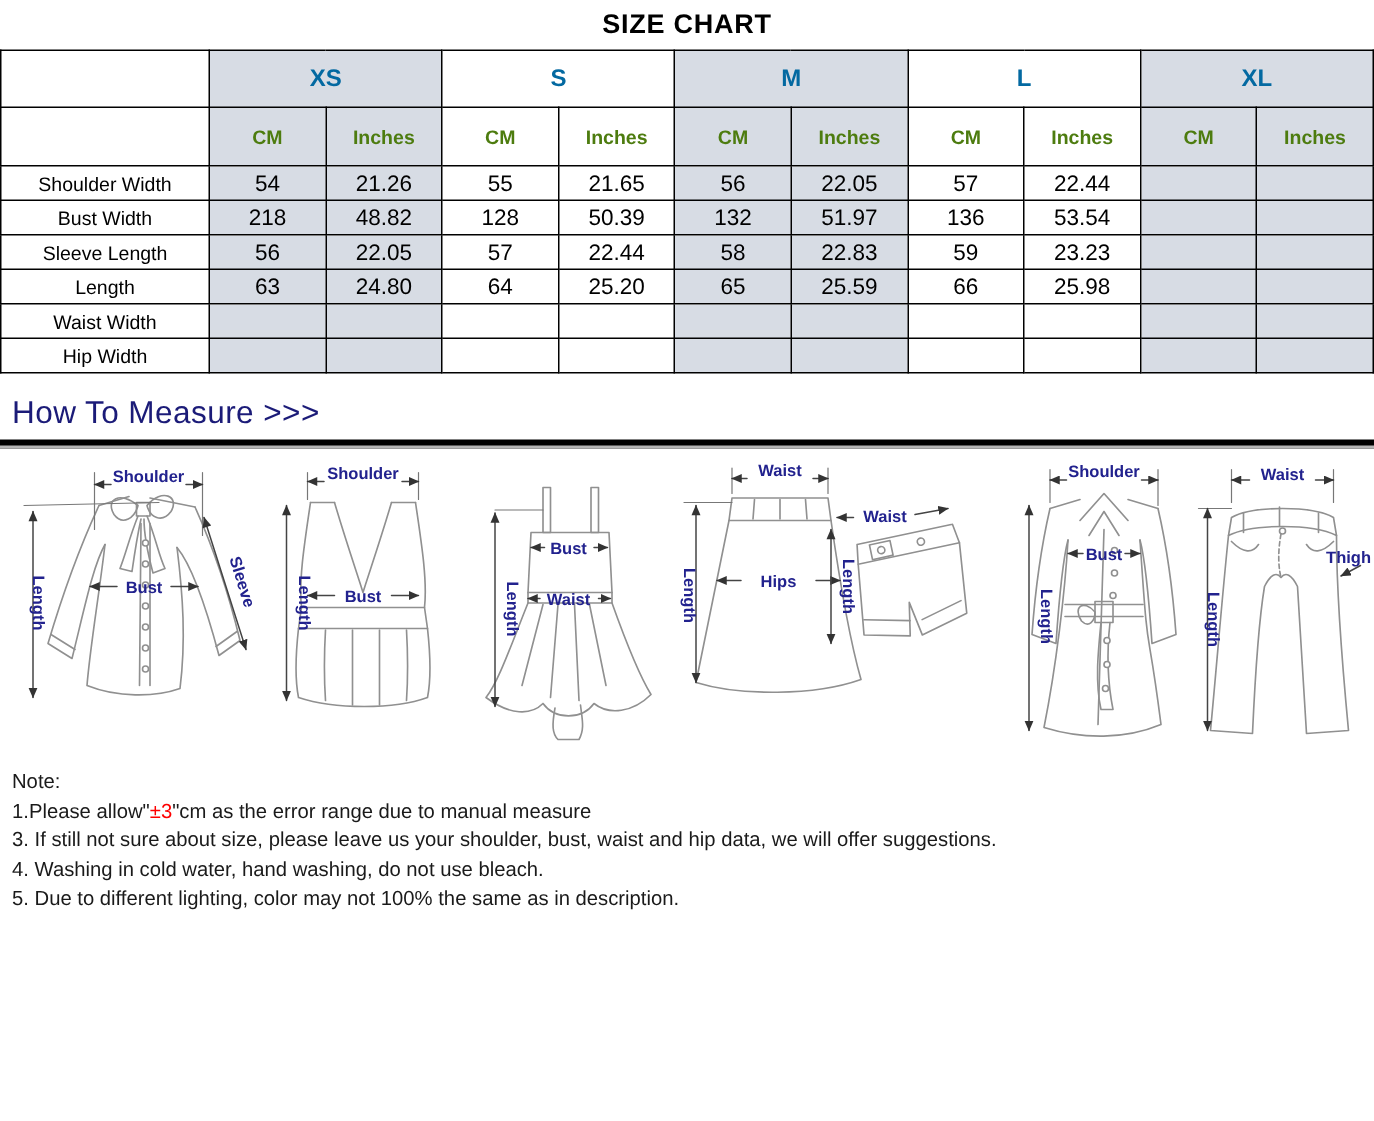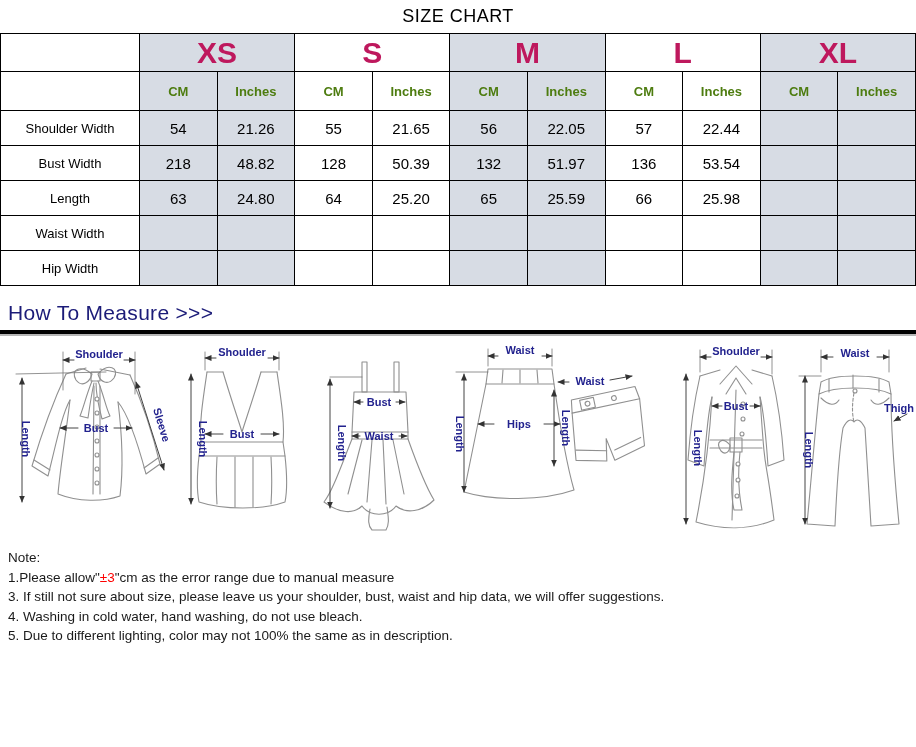--- a/index.html
+++ b/index.html
@@ -2,34 +2,34 @@
 <html><head>
 <meta charset="utf-8">
 <style>
   html,body{margin:0;padding:0;}
   body{
     width:916px;height:747px;background:#fff;color:#000;
     font-family:"Liberation Sans",sans-serif;overflow:hidden;
   }
   .title{
     height:33px;line-height:33px;text-align:center;
-    font-size:18px;font-weight:normal;letter-spacing:.5px;
+    font-size:18px;font-weight:bold;letter-spacing:.5px;
   }
   table.size-chart{
     width:916px;border-collapse:collapse;table-layout:fixed;
   }
   .size-chart col.c-label{width:139px;}
   .size-chart th,.size-chart td{
     border:1px solid #000;text-align:center;vertical-align:middle;padding:0;
     font-weight:normal;overflow:hidden;white-space:nowrap;
   }
-  tr.size-row th{height:37px;font-size:30px;font-weight:bold;color:#be185d;}
+  tr.size-row th{height:37px;font-size:16px;font-weight:bold;color:#0369a1;}
   tr.size-row th.corner{background:#fff;}
   tr.unit-row th{height:38px;font-size:13px;font-weight:bold;color:#4d7c0f;}
-  tr.data-row{height:35px;}
+  tr.data-row{height:23px;}
   tr.data-row th{font-size:13px;color:#000;}
   tr.data-row td{font-size:15px;}
   .shade{background:#d7dce4;}
   .measure-heading{
     margin:15px 0 5px 8px;font-size:21px;font-weight:normal;
     color:#1b1b78;letter-spacing:.3px;
   }
   .divider{height:4px;background:#000;border-bottom:2px solid #b5b5b5;}
   svg.measure-strip{display:block;margin-top:2px;}
   svg text{
@@ -96,20 +96,33 @@
       <tr class="data-row">
         <th>Bust Width</th>
         <td class="shade">218</td>
         <td class="shade">48.82</td>
         <td>128</td>
         <td>50.39</td>
         <td class="shade">132</td>
         <td class="shade">51.97</td>
         <td>136</td>
         <td>53.54</td>
+        <td class="shade"></td>
+        <td class="shade"></td>
+      </tr>
+      <tr class="data-row">
+        <th>Sleeve Length</th>
+        <td class="shade">56</td>
+        <td class="shade">22.05</td>
+        <td>57</td>
+        <td>22.44</td>
+        <td class="shade">58</td>
+        <td class="shade">22.83</td>
+        <td>59</td>
+        <td>23.23</td>
         <td class="shade"></td>
         <td class="shade"></td>
       </tr>
       <tr class="data-row">
         <th>Length</th>
         <td class="shade">63</td>
         <td class="shade">24.80</td>
         <td>64</td>
         <td>25.20</td>
         <td class="shade">65</td>

